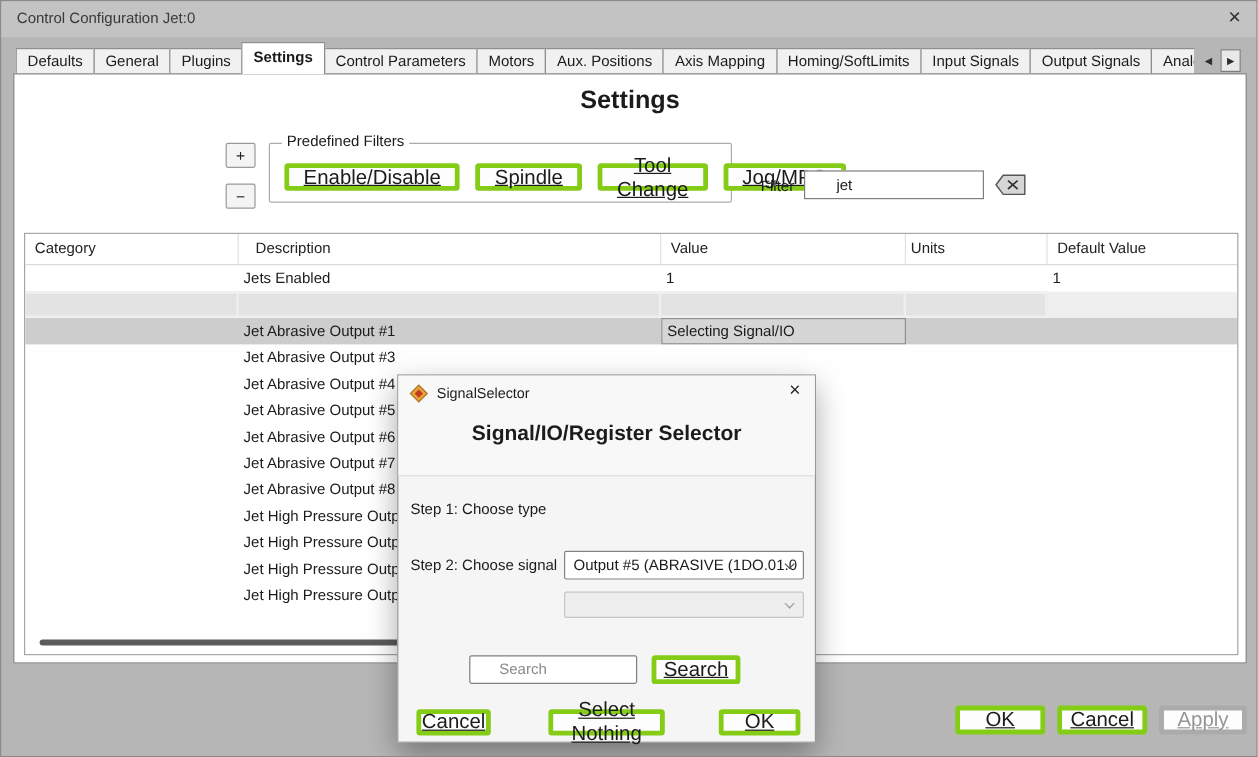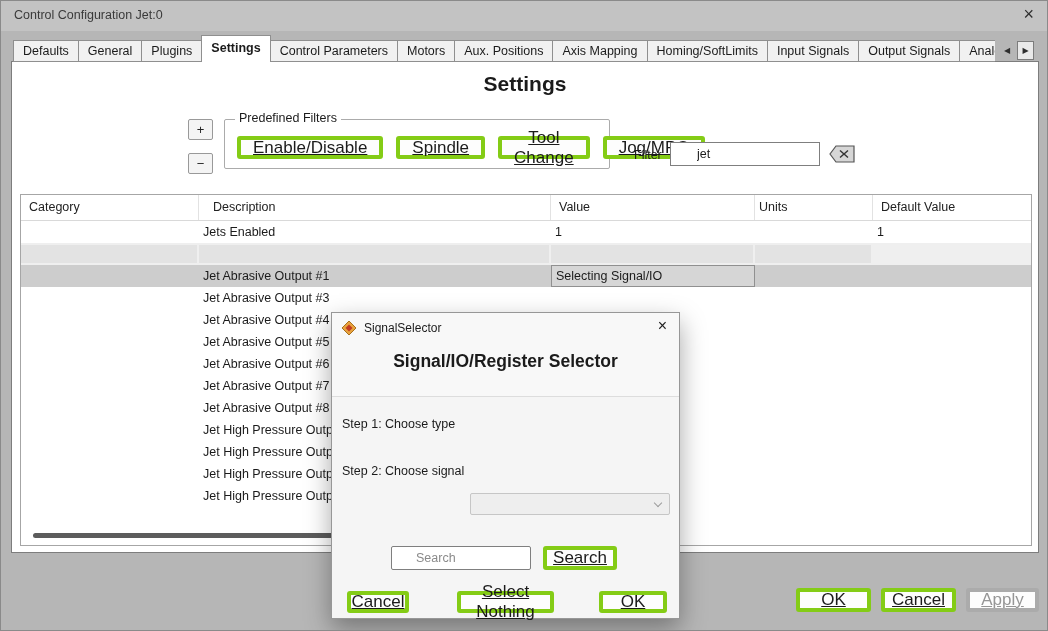--- a/index.html
+++ b/index.html
@@ -244,20 +244,24 @@
       <polygon points="8,1 15,8 8,15 1,8" fill="#e8a33d" stroke="#a96f1d" stroke-width="1"></polygon>
       <polygon points="8,4.5 11.5,8 8,11.5 4.5,8" fill="#c23b22"></polygon>
     </svg>
     <span class="mtext">SignalSelector</span>
     <span class="mclose">×</span>
     <div class="mheading">Signal/IO/Register Selector</div>
 
     <span class="mlabel" style="left:10px; top:104px">Step 1: Choose type</span>
 
     <span class="mlabel" style="left:10px; top:151px">Step 2: Choose signal</span>
+    <div class="combo" style="left:138px; top:146px">
+      <span>Output #5 (ABRASIVE (1DO.01.0</span>
+      <span class="cchev"></span>
+    </div>
 
     <div class="combo disabled" style="left:138px; top:180px">
       <span class="cchev"></span>
     </div>
 
     <svg class="search-icon" style="left:66px; top:239px" width="13" height="13" viewBox="0 0 14 14">
         <circle cx="5.5" cy="5.5" r="4" fill="none" stroke="#888" stroke-width="1.4"></circle>
         <line x1="8.6" y1="8.6" x2="12.3" y2="12.3" stroke="#888" stroke-width="1.4"></line>
       </svg>
     <input class="msearch" placeholder="Search" style="">

